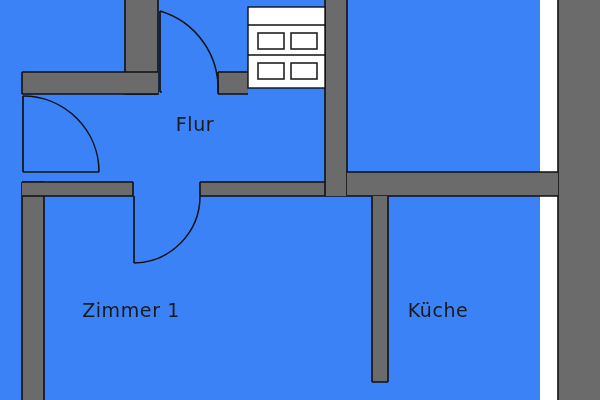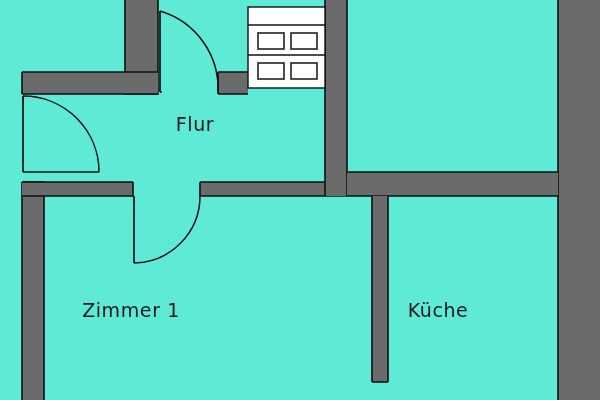--- a/index.html
+++ b/index.html
@@ -8,23 +8,23 @@
     background: #ffffff;
   }
   body {
     width: 600px;
     height: 400px;
     overflow: hidden;
     font-family: "DejaVu Sans", sans-serif;
   }
   #floorplan-root {
     position: relative;
-    width: 600px;
+    width: 540px;
     height: 400px;
-    background: #5eead4;
+    background: #3b82f6;
   }
   svg#plan {
     display: block;
     width: 600px;
     height: 400px;
   }
   .wall-fill   { fill: #6b6b6b; }
   .wall-stroke { stroke: #111111; stroke-width: 1.6; fill: none; }
   .door-leaf   { stroke: #111111; stroke-width: 1.7; fill: none; stroke-linecap: butt; }
   .door-arc    { stroke: #111111; stroke-width: 1.5; fill: none; }

